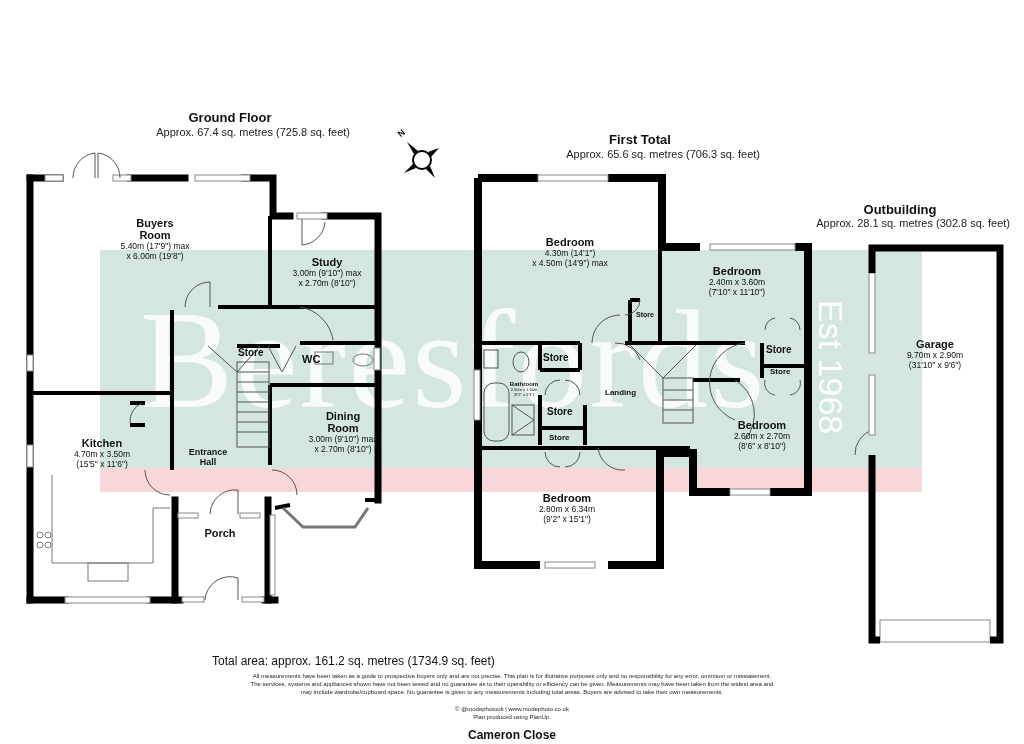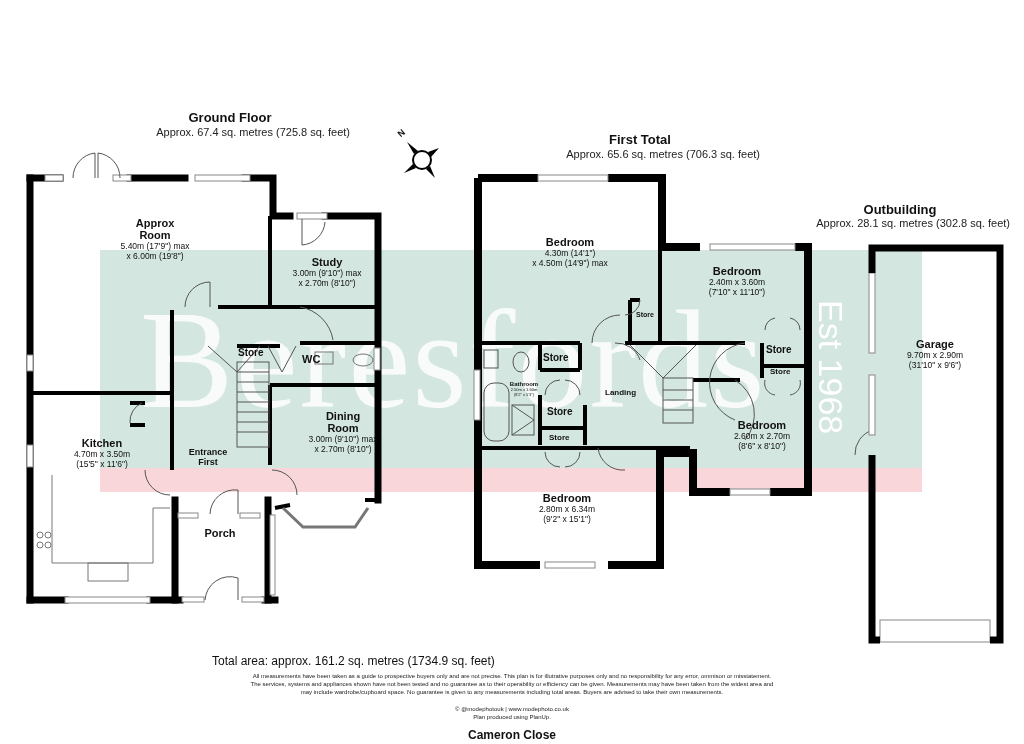--- a/index.html
+++ b/index.html
@@ -191,21 +191,21 @@
     <polygon points="-6,8 -18,13 -9,4" fill="#000"></polygon>
   </g>
 </svg>
 
 <div class="abs" style="left:398px;top:128px;font-size:9px;font-weight:bold;transform:rotate(-40deg);">N</div>
 
 <div class="abs floor-title" style="left:130px;top:110px;width:200px;">Ground Floor</div>
 <div class="abs floor-sub" style="left:110px;top:126px;width:240px;">Approx. 67.4 sq. metres (725.8 sq. feet)</div>
 
 <div class="abs" style="left:95px;top:217px;width:120px;">
-  <div class="room-name">Approx</div>
+  <div class="room-name">Buyers</div>
   <div class="room-name">Room</div>
   <div class="room-dim">5.40m (17'9") max</div>
   <div class="room-dim">x 6.00m (19'8")</div>
 </div>
 
 <div class="abs" style="left:272px;top:256px;width:110px;">
   <div class="room-name">Study</div>
   <div class="room-dim">3.00m (9'10") max</div>
   <div class="room-dim">x 2.70m (8'10")</div>
 </div>
@@ -221,21 +221,21 @@
 </div>
 
 <div class="abs" style="left:52px;top:437px;width:100px;">
   <div class="room-name">Kitchen</div>
   <div class="room-dim">4.70m x 3.50m</div>
   <div class="room-dim">(15'5" x 11'6")</div>
 </div>
 
 <div class="abs" style="left:178px;top:447px;width:60px;">
   <div class="room-dim" style="font-weight:bold;font-size:9px;">Entrance</div>
-  <div class="room-dim" style="font-weight:bold;font-size:9px;">First</div>
+  <div class="room-dim" style="font-weight:bold;font-size:9px;">Hall</div>
 </div>
 
 <div class="abs room-name" style="left:195px;top:527px;width:50px;">Porch</div>
 
 <div class="abs floor-title" style="left:540px;top:132px;width:200px;">First Total</div>
 <div class="abs floor-sub" style="left:520px;top:148px;width:240px;">Approx. 65.6 sq. metres (706.3 sq. feet)</div>
 
 <div class="abs" style="left:515px;top:236px;width:110px;">
   <div class="room-name">Bedroom</div>
   <div class="room-dim">4.30m (14'1")</div>

